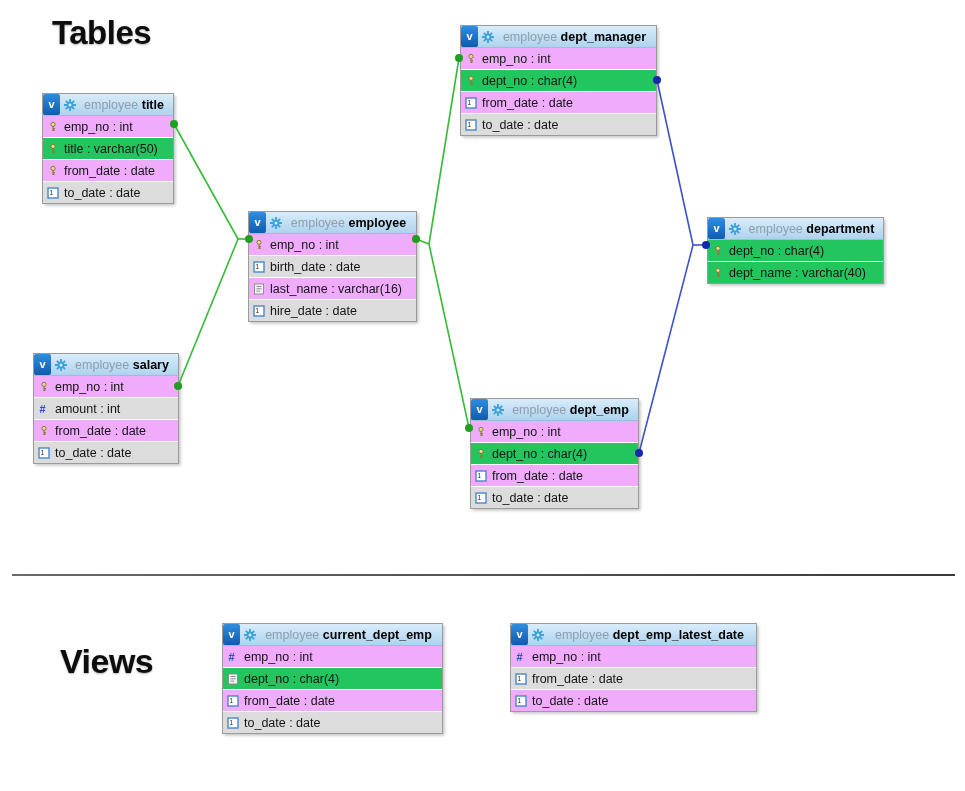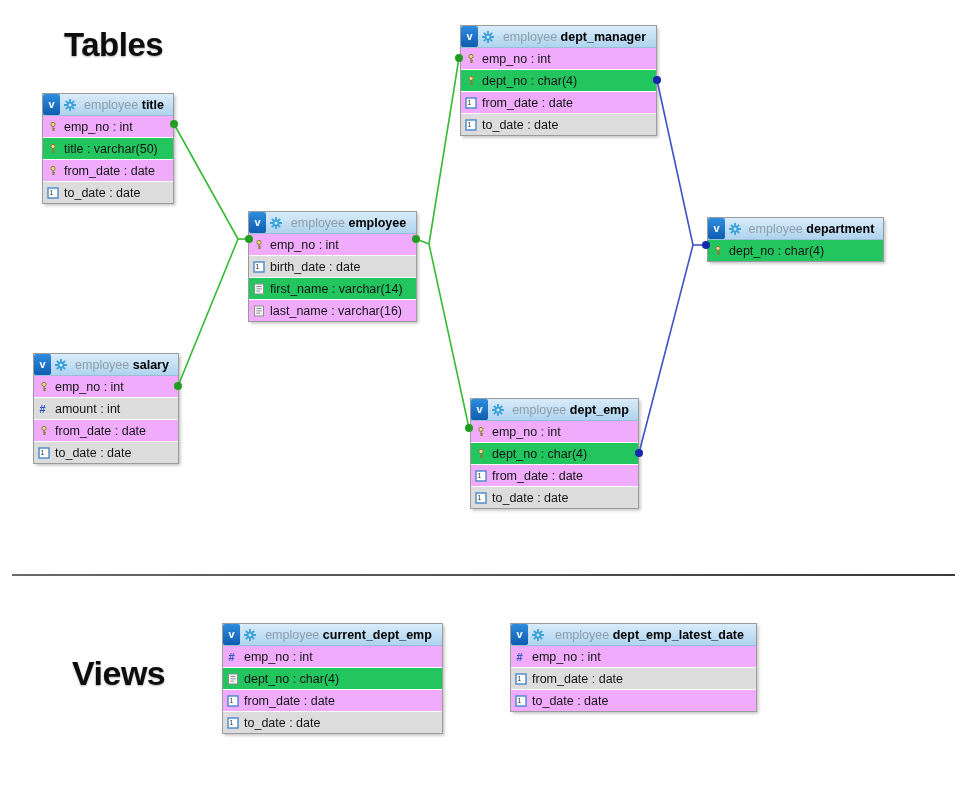--- a/index.html
+++ b/index.html
@@ -1,19 +1,19 @@
 <!DOCTYPE html>
 <html><head>
 <meta charset="utf-8">
 <style>
   html,body{margin:0;padding:0;background:#ffffff;}
   body{width:965px;height:791px;position:relative;overflow:hidden;
        font-family:"Liberation Sans","DejaVu Sans",sans-serif;}
   .section-heading{position:absolute;font-weight:bold;color:#0d0d0d;
-       text-shadow:0 1px 2px rgba(0,0,0,0.30);letter-spacing:-0.5px;margin:12px;}
+       text-shadow:0 1px 2px rgba(0,0,0,0.30);letter-spacing:-0.5px;margin:0;}
   #heading-tables{left:52px;top:14px;font-size:33px;}
   #heading-views{left:60px;top:642px;font-size:34px;}
   #divider{position:absolute;left:12px;top:574px;width:943px;height:2px;
        background:linear-gradient(to right,#6a6a6a,#3a3a3a);}
   #canvas{position:absolute;left:0;top:0;width:965px;height:791px;}
   #rel-svg{position:absolute;left:0;top:0;z-index:3;pointer-events:none;}
   .table-card{position:absolute;z-index:2;border:1px solid #9b9b9b;background:#fff;
        box-shadow:1.5px 1.5px 3px rgba(0,0,0,0.25);font-size:12.5px;}
   .card-header{height:21px;display:flex;align-items:center;
        background:linear-gradient(to bottom,#d9ecfa,#aed3ee);
@@ -161,159 +161,166 @@
             </svg></span>
           <span>emp_no : int</span>
         </div>
         <div class="col-row bg-gray">
           <span class="cicon"><svg viewBox="0 0 12 12">
               <rect x="1" y="1" width="10" height="10" fill="#ffffff" stroke="#4a86c8" stroke-width="1.4"></rect>
               <text x="2.5" y="7.5" font-size="6.5" font-family="Liberation Sans,sans-serif" fill="#222">1</text>
             </svg></span>
           <span>birth_date : date</span>
         </div>
-        <div class="col-row bg-pink">
+        <div class="col-row bg-white">
           <span class="cicon"><svg viewBox="0 0 12 12">
               <rect x="1.5" y="1" width="9" height="10" fill="#f2f2f2" stroke="#8f8f8f" stroke-width="1"></rect>
               <path d="M3.5 3.5 H8.5 M3.5 5.8 H8.5 M3.5 8.1 H7" stroke="#8a8f9a" stroke-width="1"></path>
             </svg></span>
-          <span>first_name : varchar(14)</span>
-        </div>
-        <div class="col-row bg-white">
+          <span>last_name : varchar(16)</span>
+        </div>
+        <div class="col-row bg-gray">
+          <span class="cicon"><svg viewBox="0 0 12 12">
+              <rect x="1" y="1" width="10" height="10" fill="#ffffff" stroke="#4a86c8" stroke-width="1.4"></rect>
+              <text x="2.5" y="7.5" font-size="6.5" font-family="Liberation Sans,sans-serif" fill="#222">1</text>
+            </svg></span>
+          <span>hire_date : date</span>
+        </div>
+      </div>
+      <div class="table-card" style="left: 33px; top: 353px; width: 144px;">
+        <div class="card-header">
+          <span class="v-badge">v</span>
+          <span class="gear cicon"><svg viewBox="0 0 14 14">
+              <g stroke="#3ba2da" stroke-width="1.8">
+                <path d="M7 1 V4 M7 10 V13 M1 7 H4 M10 7 H13 M2.8 2.8 L4.9 4.9 M9.1 9.1 L11.2 11.2 M11.2 2.8 L9.1 4.9 M4.9 9.1 L2.8 11.2"></path>
+              </g>
+              <circle cx="7" cy="7" r="3.4" fill="#3ba2da"></circle>
+              <circle cx="7" cy="7" r="1.5" fill="#d5ecf8"></circle>
+            </svg></span>
+          <span class="header-text"><span class="schema-name">employee</span> <span class="table-name">salary</span></span>
+        </div>
+        <div class="col-row bg-white">
+          <span class="cicon"><svg viewBox="0 0 12 12">
+              <circle cx="6" cy="3.4" r="2.1" fill="#ead98f" stroke="#8a7a3a" stroke-width="1"></circle>
+              <path d="M6 5.5 V10 M6 7.6 H8 M6 9.4 H7.6" stroke="#8a7a3a" stroke-width="1.2" fill="none"></path>
+            </svg></span>
+          <span>emp_no : int</span>
+        </div>
+        <div class="col-row bg-gray">
+          <span class="cicon"><svg viewBox="0 0 12 12">
+              <text x="1.5" y="10" font-size="11" font-weight="bold" font-family="Liberation Sans,sans-serif" fill="#2b50c8">#</text>
+            </svg></span>
+          <span>amount : int</span>
+        </div>
+        <div class="col-row bg-white">
+          <span class="cicon"><svg viewBox="0 0 12 12">
+              <circle cx="6" cy="3.4" r="2.1" fill="#ead98f" stroke="#8a7a3a" stroke-width="1"></circle>
+              <path d="M6 5.5 V10 M6 7.6 H8 M6 9.4 H7.6" stroke="#8a7a3a" stroke-width="1.2" fill="none"></path>
+            </svg></span>
+          <span>from_date : date</span>
+        </div>
+        <div class="col-row bg-gray">
+          <span class="cicon"><svg viewBox="0 0 12 12">
+              <rect x="1" y="1" width="10" height="10" fill="#ffffff" stroke="#4a86c8" stroke-width="1.4"></rect>
+              <text x="2.5" y="7.5" font-size="6.5" font-family="Liberation Sans,sans-serif" fill="#222">1</text>
+            </svg></span>
+          <span>to_date : date</span>
+        </div>
+      </div>
+      <div class="table-card" style="left: 470px; top: 398px; width: 167px;">
+        <div class="card-header">
+          <span class="v-badge">v</span>
+          <span class="gear cicon"><svg viewBox="0 0 14 14">
+              <g stroke="#3ba2da" stroke-width="1.8">
+                <path d="M7 1 V4 M7 10 V13 M1 7 H4 M10 7 H13 M2.8 2.8 L4.9 4.9 M9.1 9.1 L11.2 11.2 M11.2 2.8 L9.1 4.9 M4.9 9.1 L2.8 11.2"></path>
+              </g>
+              <circle cx="7" cy="7" r="3.4" fill="#3ba2da"></circle>
+              <circle cx="7" cy="7" r="1.5" fill="#d5ecf8"></circle>
+            </svg></span>
+          <span class="header-text"><span class="schema-name">employee</span> <span class="table-name">dept_emp</span></span>
+        </div>
+        <div class="col-row bg-white">
+          <span class="cicon"><svg viewBox="0 0 12 12">
+              <circle cx="6" cy="3.4" r="2.1" fill="#ead98f" stroke="#8a7a3a" stroke-width="1"></circle>
+              <path d="M6 5.5 V10 M6 7.6 H8 M6 9.4 H7.6" stroke="#8a7a3a" stroke-width="1.2" fill="none"></path>
+            </svg></span>
+          <span>emp_no : int</span>
+        </div>
+        <div class="col-row bg-pink">
+          <span class="cicon"><svg viewBox="0 0 12 12">
+              <circle cx="6" cy="3.4" r="2.1" fill="#ead98f" stroke="#8a7a3a" stroke-width="1"></circle>
+              <path d="M6 5.5 V10 M6 7.6 H8 M6 9.4 H7.6" stroke="#8a7a3a" stroke-width="1.2" fill="none"></path>
+            </svg></span>
+          <span>dept_no : char(4)</span>
+        </div>
+        <div class="col-row bg-white">
+          <span class="cicon"><svg viewBox="0 0 12 12">
+              <rect x="1" y="1" width="10" height="10" fill="#ffffff" stroke="#4a86c8" stroke-width="1.4"></rect>
+              <text x="2.5" y="7.5" font-size="6.5" font-family="Liberation Sans,sans-serif" fill="#222">1</text>
+            </svg></span>
+          <span>from_date : date</span>
+        </div>
+        <div class="col-row bg-gray">
+          <span class="cicon"><svg viewBox="0 0 12 12">
+              <rect x="1" y="1" width="10" height="10" fill="#ffffff" stroke="#4a86c8" stroke-width="1.4"></rect>
+              <text x="2.5" y="7.5" font-size="6.5" font-family="Liberation Sans,sans-serif" fill="#222">1</text>
+            </svg></span>
+          <span>to_date : date</span>
+        </div>
+      </div>
+      <div class="table-card" style="left: 707px; top: 217px; width: 175px;">
+        <div class="card-header">
+          <span class="v-badge">v</span>
+          <span class="gear cicon"><svg viewBox="0 0 14 14">
+              <g stroke="#3ba2da" stroke-width="1.8">
+                <path d="M7 1 V4 M7 10 V13 M1 7 H4 M10 7 H13 M2.8 2.8 L4.9 4.9 M9.1 9.1 L11.2 11.2 M11.2 2.8 L9.1 4.9 M4.9 9.1 L2.8 11.2"></path>
+              </g>
+              <circle cx="7" cy="7" r="3.4" fill="#3ba2da"></circle>
+              <circle cx="7" cy="7" r="1.5" fill="#d5ecf8"></circle>
+            </svg></span>
+          <span class="header-text"><span class="schema-name">employee</span> <span class="table-name">department</span></span>
+        </div>
+        <div class="col-row bg-pink">
+          <span class="cicon"><svg viewBox="0 0 12 12">
+              <circle cx="6" cy="3.4" r="2.1" fill="#ead98f" stroke="#8a7a3a" stroke-width="1"></circle>
+              <path d="M6 5.5 V10 M6 7.6 H8 M6 9.4 H7.6" stroke="#8a7a3a" stroke-width="1.2" fill="none"></path>
+            </svg></span>
+          <span>dept_no : char(4)</span>
+        </div>
+        <div class="col-row bg-pink">
+          <span class="cicon"><svg viewBox="0 0 12 12">
+              <circle cx="6" cy="3.4" r="2.1" fill="#ead98f" stroke="#8a7a3a" stroke-width="1"></circle>
+              <path d="M6 5.5 V10 M6 7.6 H8 M6 9.4 H7.6" stroke="#8a7a3a" stroke-width="1.2" fill="none"></path>
+            </svg></span>
+          <span>dept_name : varchar(40)</span>
+        </div>
+      </div>
+      <div class="table-card" style="left: 222px; top: 623px; width: 219px;">
+        <div class="card-header">
+          <span class="v-badge">v</span>
+          <span class="gear cicon"><svg viewBox="0 0 14 14">
+              <g stroke="#3ba2da" stroke-width="1.8">
+                <path d="M7 1 V4 M7 10 V13 M1 7 H4 M10 7 H13 M2.8 2.8 L4.9 4.9 M9.1 9.1 L11.2 11.2 M11.2 2.8 L9.1 4.9 M4.9 9.1 L2.8 11.2"></path>
+              </g>
+              <circle cx="7" cy="7" r="3.4" fill="#3ba2da"></circle>
+              <circle cx="7" cy="7" r="1.5" fill="#d5ecf8"></circle>
+            </svg></span>
+          <span class="header-text"><span class="schema-name">employee</span> <span class="table-name">current_dept_emp</span></span>
+        </div>
+        <div class="col-row bg-white">
+          <span class="cicon"><svg viewBox="0 0 12 12">
+              <text x="1.5" y="10" font-size="11" font-weight="bold" font-family="Liberation Sans,sans-serif" fill="#2b50c8">#</text>
+            </svg></span>
+          <span>emp_no : int</span>
+        </div>
+        <div class="col-row bg-pink">
           <span class="cicon"><svg viewBox="0 0 12 12">
               <rect x="1.5" y="1" width="9" height="10" fill="#f2f2f2" stroke="#8f8f8f" stroke-width="1"></rect>
               <path d="M3.5 3.5 H8.5 M3.5 5.8 H8.5 M3.5 8.1 H7" stroke="#8a8f9a" stroke-width="1"></path>
             </svg></span>
-          <span>last_name : varchar(16)</span>
-        </div>
-      </div>
-      <div class="table-card" style="left: 33px; top: 353px; width: 144px;">
-        <div class="card-header">
-          <span class="v-badge">v</span>
-          <span class="gear cicon"><svg viewBox="0 0 14 14">
-              <g stroke="#3ba2da" stroke-width="1.8">
-                <path d="M7 1 V4 M7 10 V13 M1 7 H4 M10 7 H13 M2.8 2.8 L4.9 4.9 M9.1 9.1 L11.2 11.2 M11.2 2.8 L9.1 4.9 M4.9 9.1 L2.8 11.2"></path>
-              </g>
-              <circle cx="7" cy="7" r="3.4" fill="#3ba2da"></circle>
-              <circle cx="7" cy="7" r="1.5" fill="#d5ecf8"></circle>
-            </svg></span>
-          <span class="header-text"><span class="schema-name">employee</span> <span class="table-name">salary</span></span>
-        </div>
-        <div class="col-row bg-white">
-          <span class="cicon"><svg viewBox="0 0 12 12">
-              <circle cx="6" cy="3.4" r="2.1" fill="#ead98f" stroke="#8a7a3a" stroke-width="1"></circle>
-              <path d="M6 5.5 V10 M6 7.6 H8 M6 9.4 H7.6" stroke="#8a7a3a" stroke-width="1.2" fill="none"></path>
-            </svg></span>
-          <span>emp_no : int</span>
-        </div>
-        <div class="col-row bg-gray">
-          <span class="cicon"><svg viewBox="0 0 12 12">
-              <text x="1.5" y="10" font-size="11" font-weight="bold" font-family="Liberation Sans,sans-serif" fill="#2b50c8">#</text>
-            </svg></span>
-          <span>amount : int</span>
-        </div>
-        <div class="col-row bg-white">
-          <span class="cicon"><svg viewBox="0 0 12 12">
-              <circle cx="6" cy="3.4" r="2.1" fill="#ead98f" stroke="#8a7a3a" stroke-width="1"></circle>
-              <path d="M6 5.5 V10 M6 7.6 H8 M6 9.4 H7.6" stroke="#8a7a3a" stroke-width="1.2" fill="none"></path>
-            </svg></span>
-          <span>from_date : date</span>
-        </div>
-        <div class="col-row bg-gray">
-          <span class="cicon"><svg viewBox="0 0 12 12">
-              <rect x="1" y="1" width="10" height="10" fill="#ffffff" stroke="#4a86c8" stroke-width="1.4"></rect>
-              <text x="2.5" y="7.5" font-size="6.5" font-family="Liberation Sans,sans-serif" fill="#222">1</text>
-            </svg></span>
-          <span>to_date : date</span>
-        </div>
-      </div>
-      <div class="table-card" style="left: 470px; top: 398px; width: 167px;">
-        <div class="card-header">
-          <span class="v-badge">v</span>
-          <span class="gear cicon"><svg viewBox="0 0 14 14">
-              <g stroke="#3ba2da" stroke-width="1.8">
-                <path d="M7 1 V4 M7 10 V13 M1 7 H4 M10 7 H13 M2.8 2.8 L4.9 4.9 M9.1 9.1 L11.2 11.2 M11.2 2.8 L9.1 4.9 M4.9 9.1 L2.8 11.2"></path>
-              </g>
-              <circle cx="7" cy="7" r="3.4" fill="#3ba2da"></circle>
-              <circle cx="7" cy="7" r="1.5" fill="#d5ecf8"></circle>
-            </svg></span>
-          <span class="header-text"><span class="schema-name">employee</span> <span class="table-name">dept_emp</span></span>
-        </div>
-        <div class="col-row bg-white">
-          <span class="cicon"><svg viewBox="0 0 12 12">
-              <circle cx="6" cy="3.4" r="2.1" fill="#ead98f" stroke="#8a7a3a" stroke-width="1"></circle>
-              <path d="M6 5.5 V10 M6 7.6 H8 M6 9.4 H7.6" stroke="#8a7a3a" stroke-width="1.2" fill="none"></path>
-            </svg></span>
-          <span>emp_no : int</span>
-        </div>
-        <div class="col-row bg-pink">
-          <span class="cicon"><svg viewBox="0 0 12 12">
-              <circle cx="6" cy="3.4" r="2.1" fill="#ead98f" stroke="#8a7a3a" stroke-width="1"></circle>
-              <path d="M6 5.5 V10 M6 7.6 H8 M6 9.4 H7.6" stroke="#8a7a3a" stroke-width="1.2" fill="none"></path>
-            </svg></span>
-          <span>dept_no : char(4)</span>
-        </div>
-        <div class="col-row bg-white">
-          <span class="cicon"><svg viewBox="0 0 12 12">
-              <rect x="1" y="1" width="10" height="10" fill="#ffffff" stroke="#4a86c8" stroke-width="1.4"></rect>
-              <text x="2.5" y="7.5" font-size="6.5" font-family="Liberation Sans,sans-serif" fill="#222">1</text>
-            </svg></span>
-          <span>from_date : date</span>
-        </div>
-        <div class="col-row bg-gray">
-          <span class="cicon"><svg viewBox="0 0 12 12">
-              <rect x="1" y="1" width="10" height="10" fill="#ffffff" stroke="#4a86c8" stroke-width="1.4"></rect>
-              <text x="2.5" y="7.5" font-size="6.5" font-family="Liberation Sans,sans-serif" fill="#222">1</text>
-            </svg></span>
-          <span>to_date : date</span>
-        </div>
-      </div>
-      <div class="table-card" style="left: 707px; top: 217px; width: 175px;">
-        <div class="card-header">
-          <span class="v-badge">v</span>
-          <span class="gear cicon"><svg viewBox="0 0 14 14">
-              <g stroke="#3ba2da" stroke-width="1.8">
-                <path d="M7 1 V4 M7 10 V13 M1 7 H4 M10 7 H13 M2.8 2.8 L4.9 4.9 M9.1 9.1 L11.2 11.2 M11.2 2.8 L9.1 4.9 M4.9 9.1 L2.8 11.2"></path>
-              </g>
-              <circle cx="7" cy="7" r="3.4" fill="#3ba2da"></circle>
-              <circle cx="7" cy="7" r="1.5" fill="#d5ecf8"></circle>
-            </svg></span>
-          <span class="header-text"><span class="schema-name">employee</span> <span class="table-name">department</span></span>
-        </div>
-        <div class="col-row bg-pink">
-          <span class="cicon"><svg viewBox="0 0 12 12">
-              <circle cx="6" cy="3.4" r="2.1" fill="#ead98f" stroke="#8a7a3a" stroke-width="1"></circle>
-              <path d="M6 5.5 V10 M6 7.6 H8 M6 9.4 H7.6" stroke="#8a7a3a" stroke-width="1.2" fill="none"></path>
-            </svg></span>
-          <span>dept_no : char(4)</span>
-        </div>
-      </div>
-      <div class="table-card" style="left: 222px; top: 623px; width: 219px;">
-        <div class="card-header">
-          <span class="v-badge">v</span>
-          <span class="gear cicon"><svg viewBox="0 0 14 14">
-              <g stroke="#3ba2da" stroke-width="1.8">
-                <path d="M7 1 V4 M7 10 V13 M1 7 H4 M10 7 H13 M2.8 2.8 L4.9 4.9 M9.1 9.1 L11.2 11.2 M11.2 2.8 L9.1 4.9 M4.9 9.1 L2.8 11.2"></path>
-              </g>
-              <circle cx="7" cy="7" r="3.4" fill="#3ba2da"></circle>
-              <circle cx="7" cy="7" r="1.5" fill="#d5ecf8"></circle>
-            </svg></span>
-          <span class="header-text"><span class="schema-name">employee</span> <span class="table-name">current_dept_emp</span></span>
-        </div>
-        <div class="col-row bg-white">
-          <span class="cicon"><svg viewBox="0 0 12 12">
-              <text x="1.5" y="10" font-size="11" font-weight="bold" font-family="Liberation Sans,sans-serif" fill="#2b50c8">#</text>
-            </svg></span>
-          <span>emp_no : int</span>
-        </div>
-        <div class="col-row bg-pink">
-          <span class="cicon"><svg viewBox="0 0 12 12">
-              <rect x="1.5" y="1" width="9" height="10" fill="#f2f2f2" stroke="#8f8f8f" stroke-width="1"></rect>
-              <path d="M3.5 3.5 H8.5 M3.5 5.8 H8.5 M3.5 8.1 H7" stroke="#8a8f9a" stroke-width="1"></path>
-            </svg></span>
           <span>dept_no : char(4)</span>
         </div>
         <div class="col-row bg-white">
           <span class="cicon"><svg viewBox="0 0 12 12">
               <rect x="1" y="1" width="10" height="10" fill="#ffffff" stroke="#4a86c8" stroke-width="1.4"></rect>
               <text x="2.5" y="7.5" font-size="6.5" font-family="Liberation Sans,sans-serif" fill="#222">1</text>
             </svg></span>
           <span>from_date : date</span>
         </div>
         <div class="col-row bg-gray">

